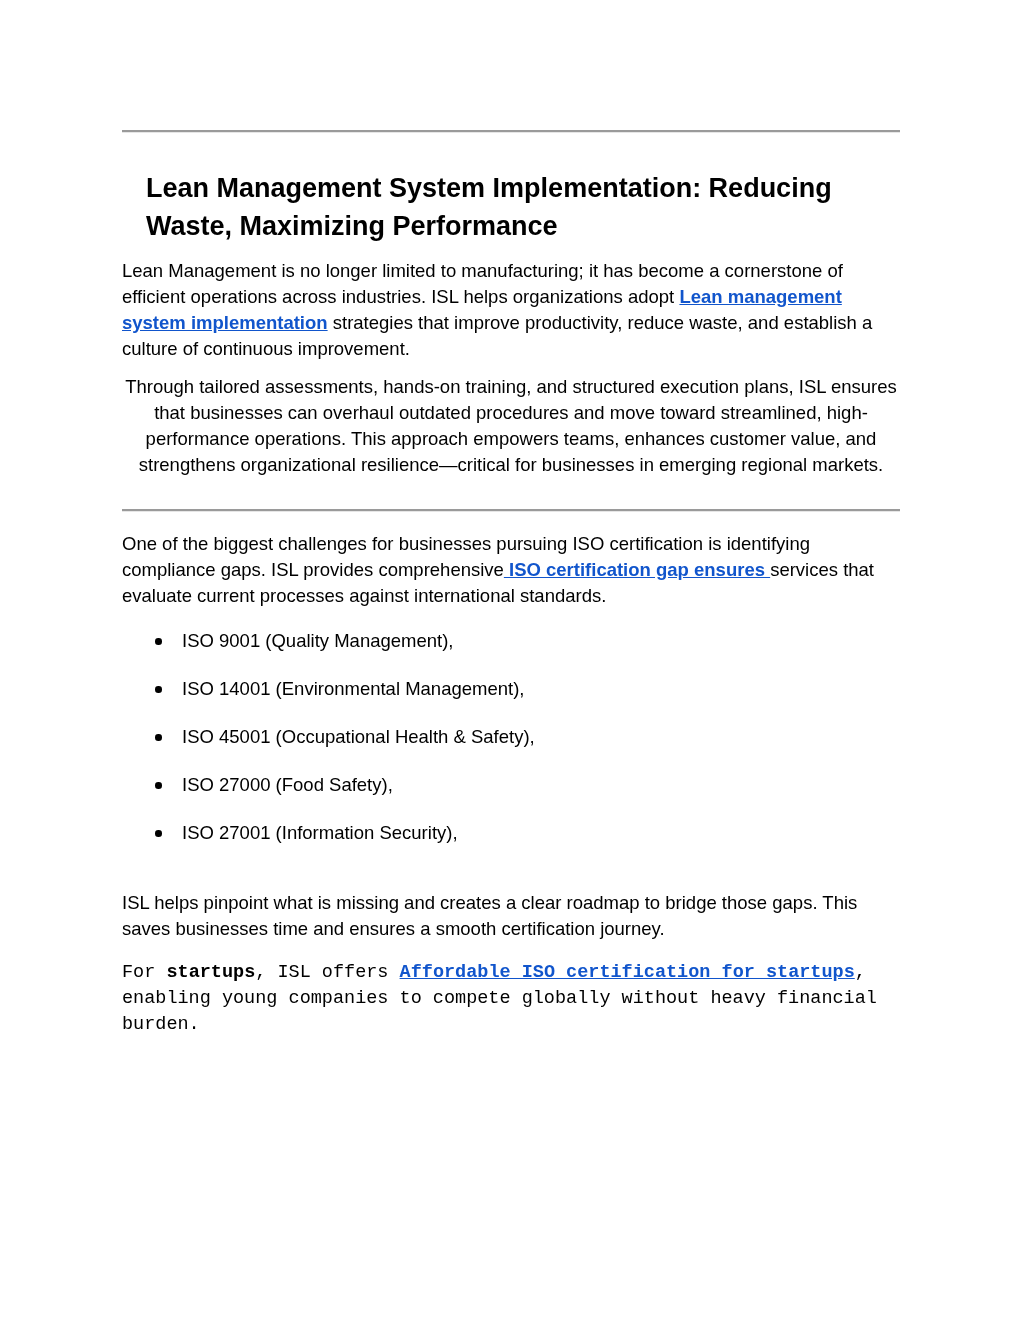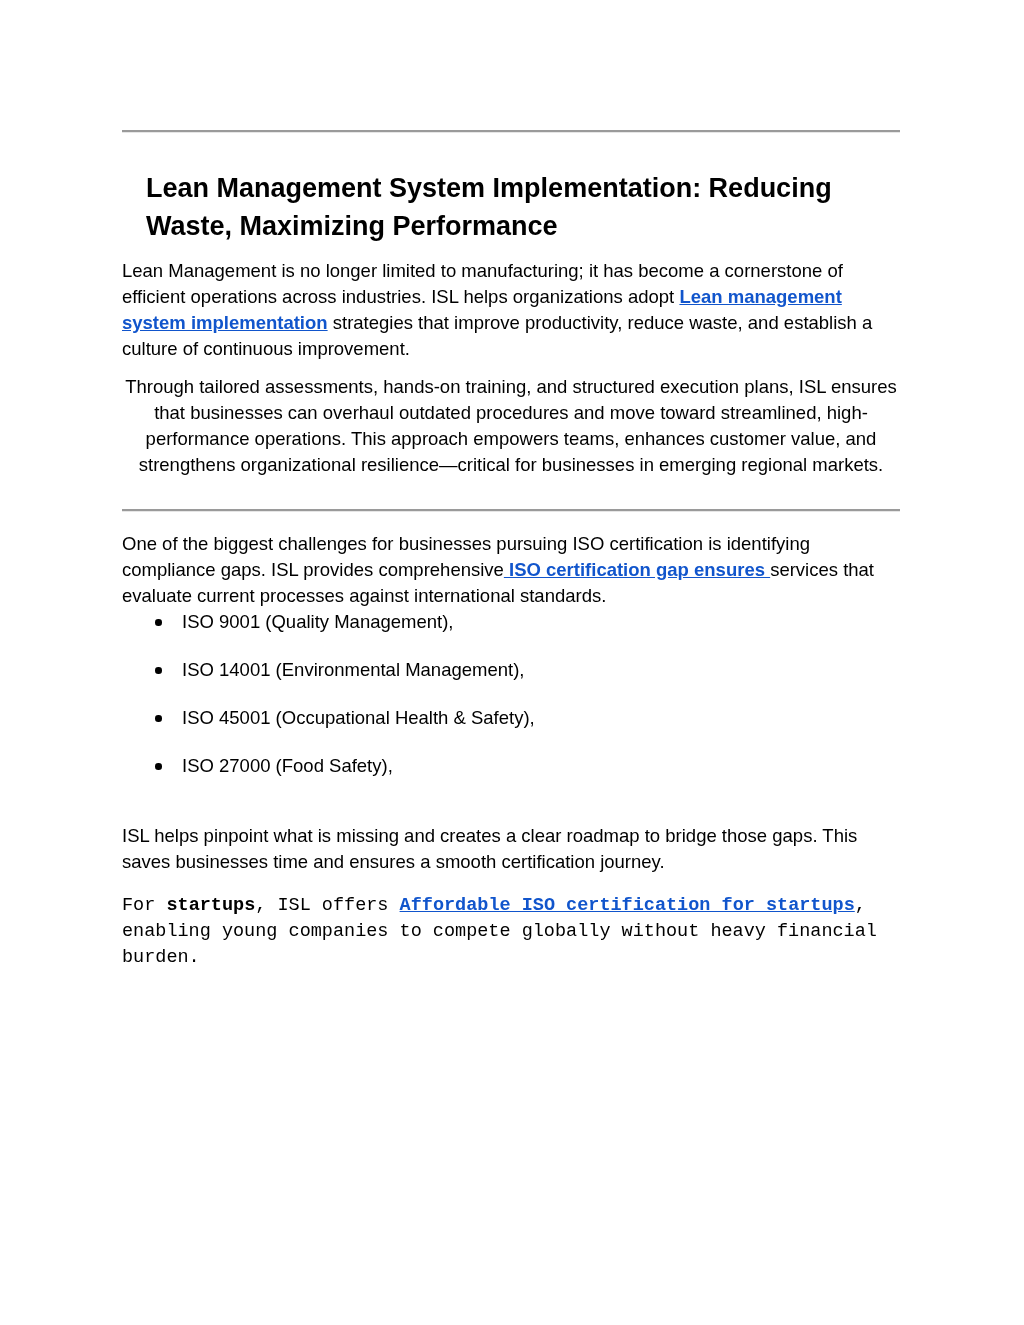--- a/index.html
+++ b/index.html
@@ -30,21 +30,21 @@
   p.body-text {
     font-size:18.5px; line-height:26px; width:778px;
   }
   .p-1 { margin-top:13px; width:775px; }
   .p-2 { margin-top:12px; width:785px;text-align:center; }
   .p-3 { margin-top:19px; width:790px; }
   .p-whether { margin-top:17px; }
   .p-4 { margin-top:44px; }
   .p-5 { margin-top:18px; width:788px;font-family:Liberation Mono, monospace; }
 
-  ul.doc-list { list-style:none; width:778px; }
+  ul.doc-list { list-style:none; margin-top:19px; width:778px; }
   ul.doc-list li {
     position:relative; padding-left:60px;
     font-size:18.5px; line-height:26px;
     margin-bottom:22px;
   }
   ul.doc-list li:last-child { margin-bottom:0; }
   .dot {
     position:absolute; left:33px; top:10px;
     width:6.5px; height:6.5px; border-radius:50%;
     background:#000000; display:block;
@@ -73,19 +73,20 @@
 
 
   <p class="body-text p-3"><span>One of the biggest challenges for businesses pursuing ISO certification is identifying compliance gaps. ISL provides comprehensive</span><a class="lnk"> ISO certification gap ensures </a><span>services that evaluate current processes against international standards.</span></p>
 
 
   <ul class="doc-list">
     <li><span class="dot"></span><span>ISO 9001 (Quality Management),</span></li>
     <li><span class="dot"></span><span>ISO 14001 (Environmental Management),</span></li>
     <li><span class="dot"></span><span>ISO 45001 (Occupational Health &amp; Safety),</span></li>
     <li><span class="dot"></span><span>ISO 27000 (Food Safety),</span></li>
+    <li><span class="dot"></span><span>ISO 27001 (Information Security),</span></li>
   </ul>
 
   <p class="body-text p-4">ISL helps pinpoint what is missing and creates a clear roadmap to bridge those gaps. This saves businesses time and ensures a smooth certification journey.</p>
 
   <p class="body-text p-5"><span>For </span><span class="bold">startups</span><span>, ISL offers </span><a class="lnk">Affordable ISO certification for startups</a><span>, enabling young companies to compete globally without heavy financial burden.</span></p>
 
 </div>
 
 </body></html>

